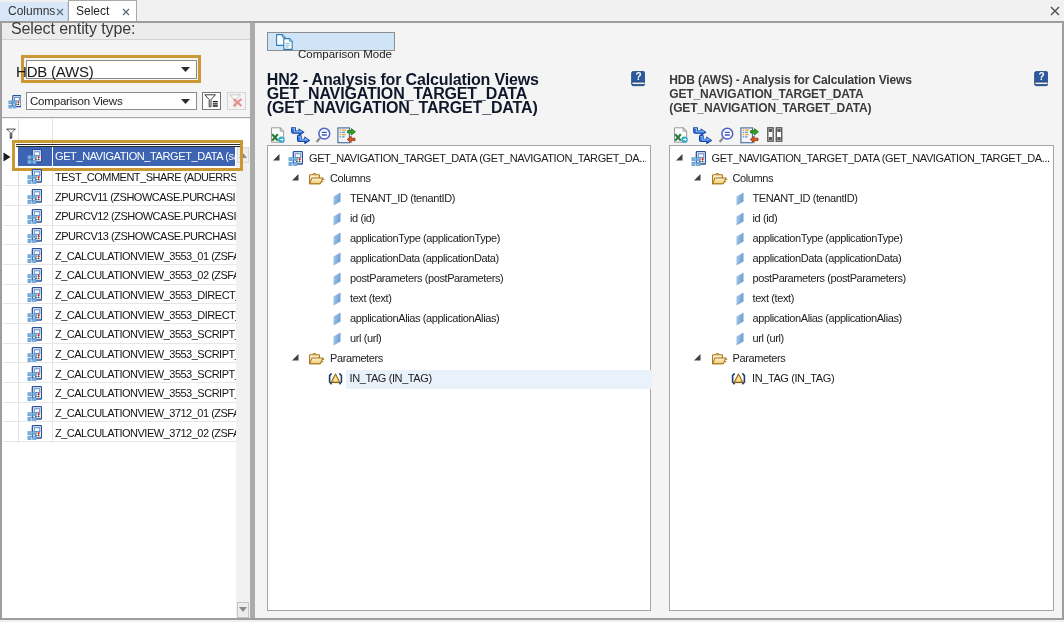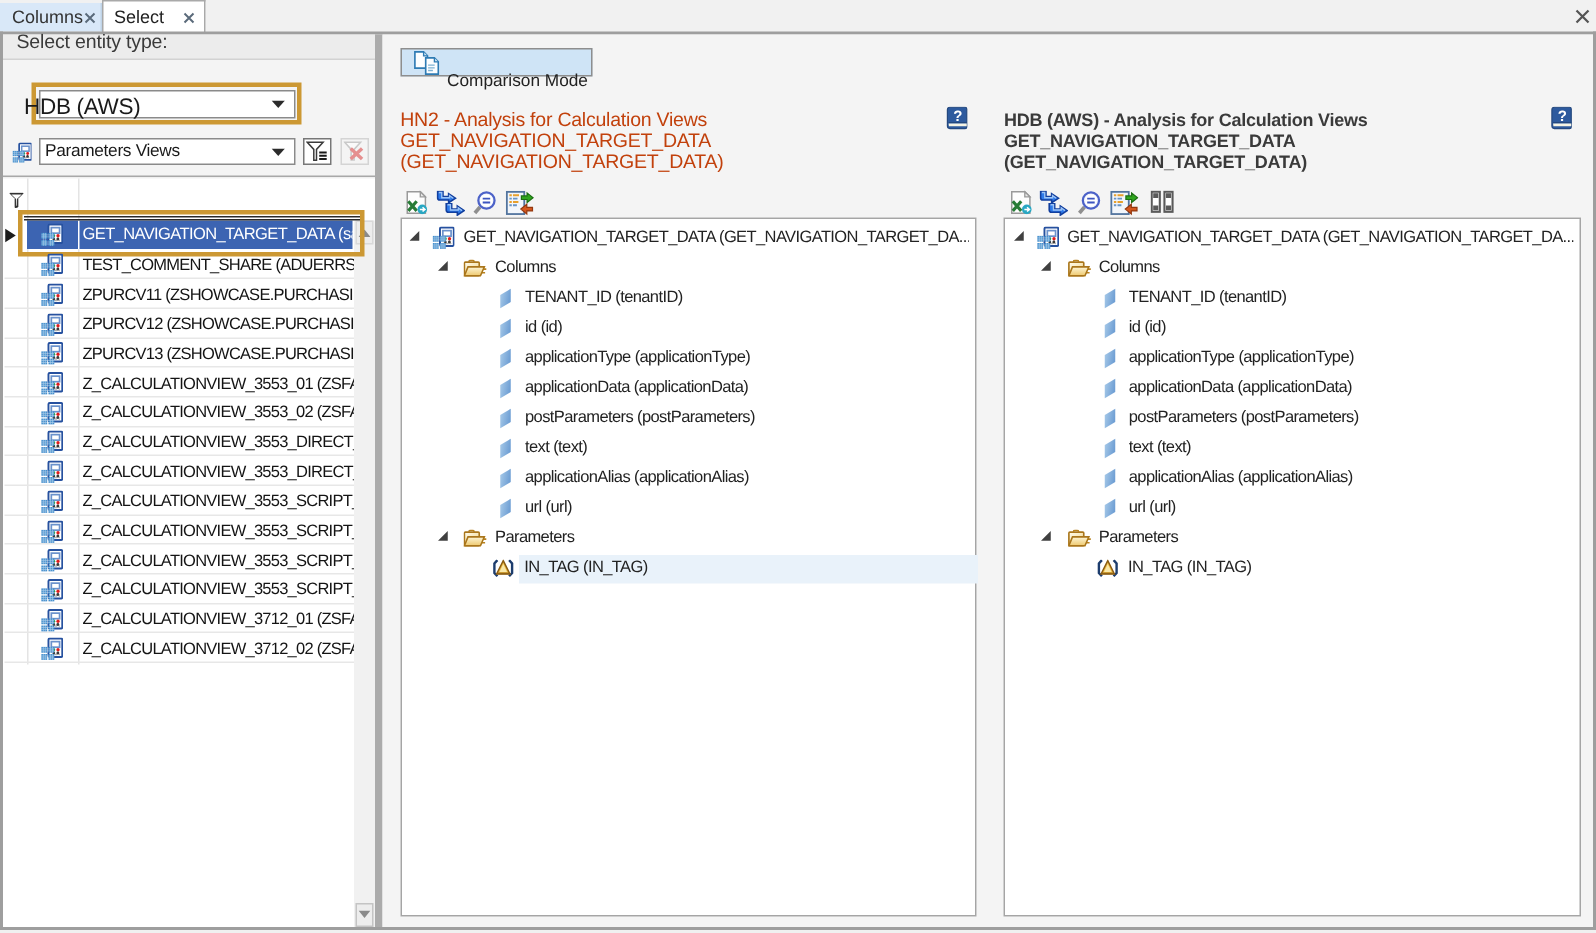--- a/index.html
+++ b/index.html
@@ -20,21 +20,21 @@
 <path d="M1 1 L7 7 M7 1 L1 7" stroke="#5a6a7a" stroke-width="1.3"></path>
     </svg>
 <svg style="position:absolute;left:1050px;top:5.5px" width="10" height="10" viewBox="0 0 10 10">
 <path d="M1 1 L9 9 M9 1 L1 9" stroke="#555" stroke-width="1.5"></path>
     </svg>
 <div class="abs" style="left:0;top:21px;width:1064px;height:1.5px;background:#9e9e9e"></div>
 <div class="abs" style="left:0;top:21px;width:1.5px;height:598px;background:#9e9e9e"></div>
 <div class="abs" style="left:1062px;top:21px;width:1.5px;height:598px;background:#9e9e9e"></div>
 <div class="abs" style="left:0;top:618px;width:1064px;height:2px;background:#9e9e9e"></div>
 <div class="abs" style="left:1.5px;top:22.5px;width:248px;height:17px;background:#ececec;border-bottom:1px solid #d2d2d2;box-sizing:border-box"></div>
-<div class="txt" style="left:11px;top:20px;font-size:13px;letter-spacing:-0.1px;color:#3a3a3a">Select entity type:</div>
+<div class="txt" style="left:11px;top:20px;font-size:16px;letter-spacing:-0.1px;color:#3a3a3a">Select entity type:</div>
 <div class="abs" style="left:1.5px;top:40px;width:248px;height:78px;background:#f4f4f4;border-bottom:1.5px solid #a8a8a8;box-sizing:border-box"></div>
 <div class="abs" style="left:21px;top:55px;width:180px;height:28px;border:3.2px solid #cc9833;box-sizing:border-box;background:#f4f4f4"></div>
 <div class="abs" style="left:25.5px;top:59.8px;width:171px;height:19.5px;background:#fff;border:1px solid #8a8a8a;box-sizing:border-box"></div>
 <div class="txt" style="left:16px;top:63px;font-size:15px;letter-spacing:-0.2px;color:#1a1a1a">HDB (AWS)</div>
 <svg style="position:absolute;left:181px;top:67px" width="9" height="5" viewBox="0 0 9 5">
 <polygon points="0,0 9,0 4.5,5" fill="#2b2b2b"></polygon>
     </svg>
 <svg style="position:absolute;left:7.5px;top:94.5px" width="13.6" height="14.45" viewBox="0 0 16 17">
 <rect x="5.6" y="0.7" width="9.7" height="13" rx="0.8" fill="#fff" stroke="#26519f" stroke-width="1.35"></rect>
 <rect x="7.6" y="2.9" width="5.8" height="3.9" fill="#fff" stroke="#6b92cc" stroke-width="1.2"></rect>
@@ -48,21 +48,21 @@
         <rect x="5.6" y="6.6" width="4.1" height="4.1"></rect>
 <rect x="0.6" y="11.6" width="4.1" height="4.1"></rect>
         <rect x="5.6" y="11.6" width="4.1" height="4.1"></rect>
 </g>
 <g stroke="#fff" stroke-width="0.45" opacity="0.55">
 <path d="M2 6.6 V15.7 M3.4 6.6 V15.7 M7 6.6 V15.7 M8.4 6.6 V15.7"></path>
 <path d="M0.6 8 H9.7 M0.6 9.4 H9.7 M0.6 13 H9.7 M0.6 14.4 H9.7"></path>
 </g>
     </svg>
 <div class="abs" style="left:25.5px;top:92px;width:171px;height:17.5px;background:#fff;border:1px solid #8a8a8a;box-sizing:border-box"></div>
-<div class="txt" style="left:30px;top:94.5px;font-size:11.5px;letter-spacing:-0.2px;color:#1a1a1a">Parameters Views</div>
+<div class="txt" style="left:30px;top:94.5px;font-size:11.5px;letter-spacing:-0.2px;color:#1a1a1a">Comparison Views</div>
 <svg style="position:absolute;left:181px;top:98.5px" width="9" height="5" viewBox="0 0 9 5">
 <polygon points="0,0 9,0 4.5,5" fill="#2b2b2b"></polygon>
     </svg>
 <div class="abs" style="left:201.5px;top:91.5px;width:19.5px;height:18px;background:#fff;border:1.4px solid #777;box-sizing:border-box"></div>
 <svg style="position:absolute;left:204px;top:93.5px" width="15" height="14" viewBox="0 0 15 14">
 <path d="M0.8 0.8 L11.4 0.8 L7 5.6 L7 12.8 L5.2 12.8 L5.2 5.6 Z" fill="#fff" stroke="#3a3a3a" stroke-width="1"></path>
 <path d="M8.8 7.6 H13.8 M8.8 9.8 H13.8 M8.8 12 H13.8" stroke="#1a1a1a" stroke-width="1.3"></path>
 </svg>
 <div class="abs" style="left:226.5px;top:91.5px;width:19.5px;height:18px;background:#f4f4f4;border:1px solid #d4d4d4;box-sizing:border-box"></div>
 <svg style="position:absolute;left:228.5px;top:93.5px" width="15" height="14" viewBox="0 0 15 14">
@@ -415,21 +415,21 @@
         <path d="M0.6 0.6 L6.4 0.6 L9 3.2 L9 11.4 L0.6 11.4 Z" fill="#fdfeff" stroke="#2e7bb4" stroke-width="1.1"></path>
 <path d="M6.4 0.6 L6.4 3.2 L9 3.2" fill="#cfe6f4" stroke="#2e7bb4" stroke-width="0.9"></path>
       </g>
 <g transform="translate(7.2,4)">
         <path d="M0.6 0.6 L6.4 0.6 L9 3.2 L9 11.4 L0.6 11.4 Z" fill="#fdfeff" stroke="#2e7bb4" stroke-width="1.1"></path>
 <path d="M6.4 0.6 L6.4 3.2 L9 3.2" fill="#cfe6f4" stroke="#2e7bb4" stroke-width="0.9"></path>
       </g>
 <path transform="translate(7.2,4)" d="M2.2 5.4 h4.4 M2.2 7.2 h4.4 M2.2 9 h3.2" stroke="#7fb2d4" stroke-width="0.9"></path>
 </svg>
 <div class="txt" style="left:298px;top:48px;font-size:11.5px;color:#222">Comparison Mode</div>
-<div class="txt" style="left:266.8px;top:72.5px;font-size:13px;font-weight:normal;color:#c2410c;line-height:14px;letter-spacing:-0.15px">HN2 - Analysis for Calculation Views<br>GET_NAVIGATION_TARGET_DATA<br>(GET_NAVIGATION_TARGET_DATA)</div>
+<div class="txt" style="left:266.8px;top:72.5px;font-size:16px;font-weight:bold;color:#0f172a;line-height:14px;letter-spacing:-0.15px">HN2 - Analysis for Calculation Views<br>GET_NAVIGATION_TARGET_DATA<br>(GET_NAVIGATION_TARGET_DATA)</div>
 <svg style="position:absolute;left:630.3px;top:71.3px" width="16" height="16" viewBox="0 0 16 16">
 <path d="M3.2 0.5 L13.4 0.5 Q14.5 0.5 14.5 1.6 L14.5 13.6 Q14.5 14.7 13.4 14.7 L3.2 14.7 Q1.6 14.7 1.6 12.9 L1.6 2.3 Q1.6 0.5 3.2 0.5 Z" fill="#2d5a9e" stroke="#24487e" stroke-width="0.8"></path>
 <path d="M2.4 11.4 L14.5 11.4 L14.5 13.1 L2.6 13.1 Z" fill="#f6f4e4"></path>
 <path d="M2.4 10.7 L14.5 10.7" stroke="#24487e" stroke-width="0.7"></path>
 <text x="8.6" y="9.4" text-anchor="middle" font-family="Liberation Sans,sans-serif" font-size="10" font-weight="bold" fill="#fff">?</text>
 </svg>
 <svg style="position:absolute;left:270.0px;top:127px" width="16" height="16" viewBox="0 0 16 16">
 <path d="M1.5 0.8 L10.2 0.8 L13.6 4.2 L13.6 15.2 L1.5 15.2 Z" fill="#fdfdfd" stroke="#9a9a9a" stroke-width="1"></path>
 <path d="M10.2 0.8 L10.2 4.2 L13.6 4.2 Z" fill="#e8e8e8" stroke="#9a9a9a" stroke-width="0.9"></path>
 <path d="M2.2 7.2 L7.8 13.6 M7.8 7.2 L2.2 13.6" stroke="#277b36" stroke-width="2.1"></path>

